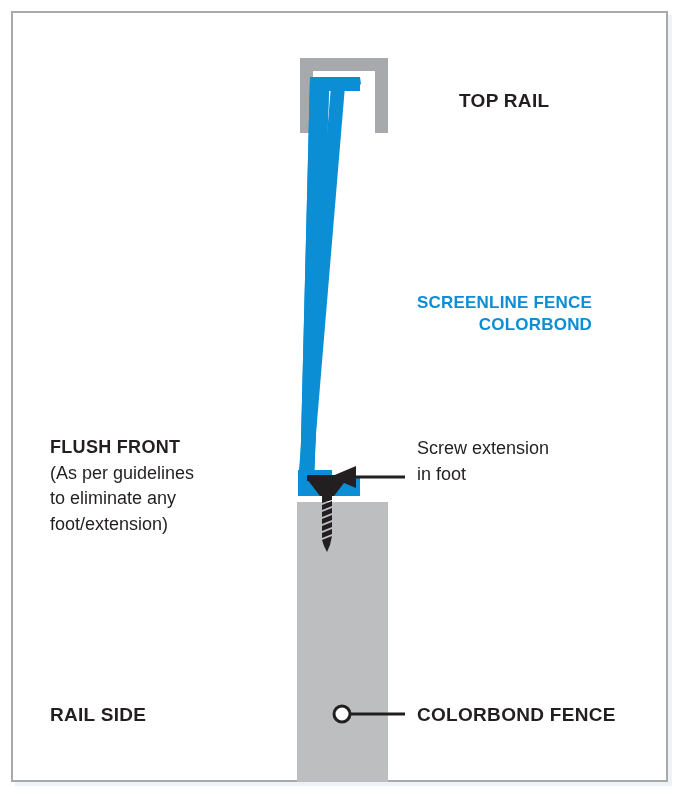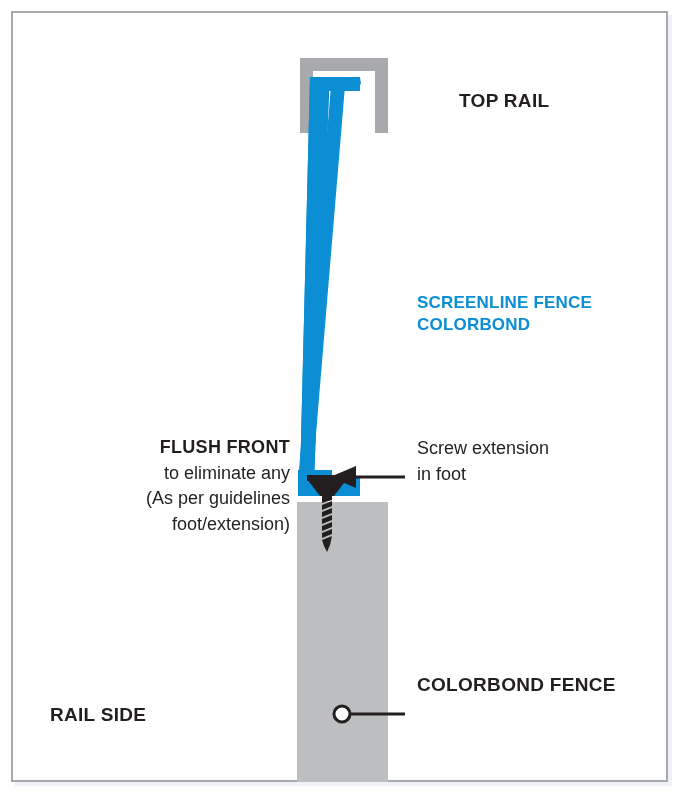--- a/index.html
+++ b/index.html
@@ -65,28 +65,28 @@
     margin-left: 42px;
   }
   .lbl-screenline {
     left: 417px;
     top: 292px;
     font-size: 17px;
     font-weight: bold;
     color: #0b8ed4;
     line-height: 1.3;
     letter-spacing: 0.2px;
+    text-align: right;
   }
   .lbl-flush-block {
     left: 50px;
     top: 435px;
     font-size: 18px;
     line-height: 1.42;
     width: 240px;
-    text-align: right;
   }
   .lbl-flush-title {
     font-weight: bold;
     display: block;
     letter-spacing: 0.3px;
   }
   .lbl-flush-sub {
     font-weight: normal;
     display: block;
   }
@@ -98,21 +98,21 @@
   }
   .lbl-pool-side {
     left: 50px;
     top: 702px;
     font-size: 19px;
     font-weight: bold;
     letter-spacing: 0.3px;
   }
   .lbl-colorbond {
     left: 417px;
-    top: 672px;
+    top: 702px;
     font-size: 19px;
     font-weight: bold;
     letter-spacing: 0.3px;
   }
 </style>
 </head>
 <body>
 
 <div class="page">
 
@@ -161,21 +161,21 @@
       <line x1="350" y1="714" x2="405" y2="714" stroke="#231f20" stroke-width="3"></line>
       <circle cx="342" cy="714" r="8" fill="#ffffff" stroke="#231f20" stroke-width="3"></circle>
     </g>
 
   </svg>
 
   <div class="label bold lbl-top-rail">TOP RAIL</div>
 
   <div class="label lbl-screenline"><span>SCREENLINE FENCE</span><br><span>COLORBOND</span></div>
 
-  <div class="label lbl-flush-block"><span class="lbl-flush-title">FLUSH FRONT</span><span class="lbl-flush-sub">to eliminate any</span><span class="lbl-flush-sub">(As per guidelines</span><span class="lbl-flush-sub">foot/extension)</span></div>
+  <div class="label lbl-flush-block"><span class="lbl-flush-title">FLUSH FRONT</span><span class="lbl-flush-sub">(As per guidelines</span><span class="lbl-flush-sub">to eliminate any</span><span class="lbl-flush-sub">foot/extension)</span></div>
 
   <div class="label lbl-screw"><span>Screw extension</span><br><span>in foot</span></div>
 
   <div class="label lbl-pool-side">RAIL SIDE</div>
 
   <div class="label lbl-colorbond">COLORBOND FENCE</div>
 
 </div>
 
 </body></html>

